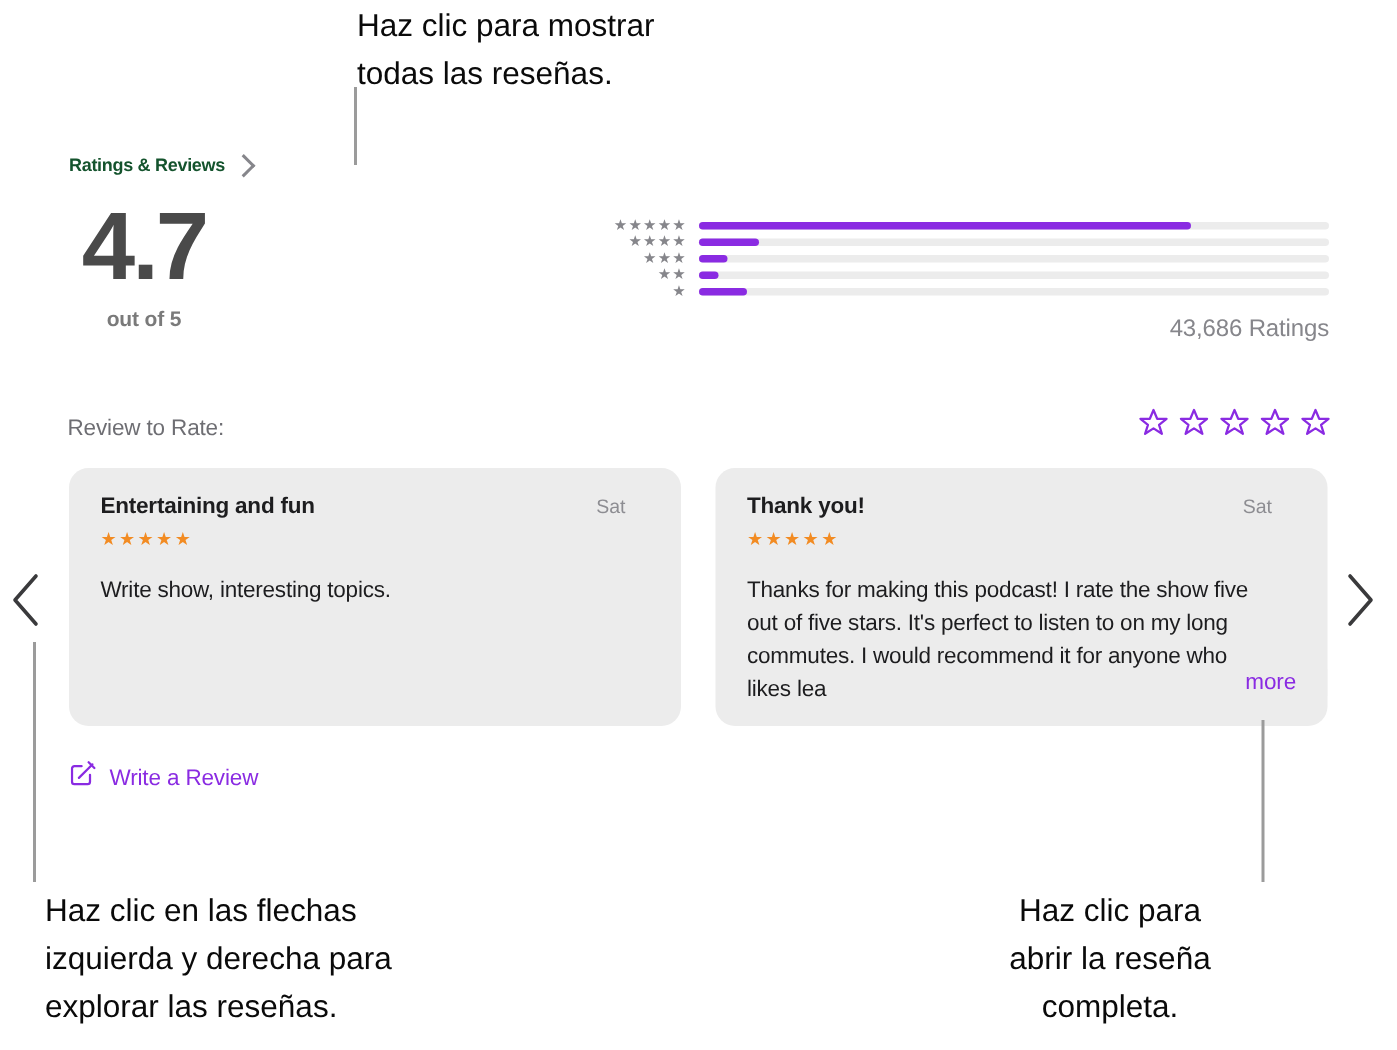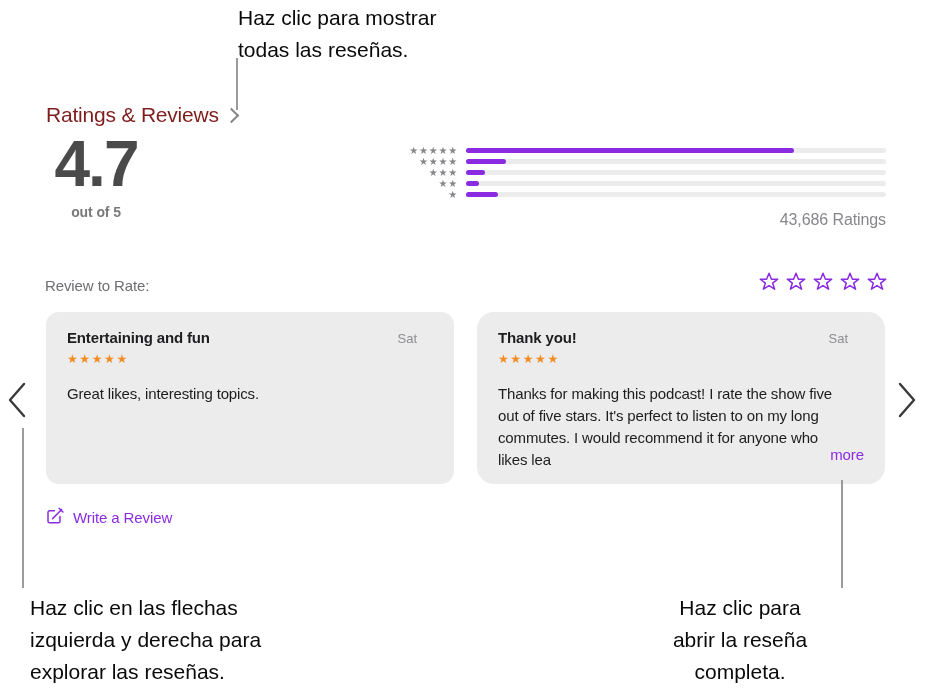--- a/index.html
+++ b/index.html
@@ -46,24 +46,24 @@
   #section-header {
     position: absolute;
     left: 46px;
     top: 103px;
     display: flex;
     align-items: center;
     gap: 7px;
     cursor: pointer;
   }
   #section-title {
-    font-size: 21px;
-    font-weight: normal;
+    font-size: 12px;
+    font-weight: bold;
     letter-spacing: -0.2px;
-    color: #7f1d1d;
+    color: #14532d;
   }
   .chevron-right-head {
     width: 9px;
     height: 9px;
     border-top: 2px solid #86868b;
     border-right: 2px solid #86868b;
     transform: rotate(45deg);
     margin-top: 1px;
   }
 
@@ -165,21 +165,21 @@
     top: 312px;
     width: 408px;
     height: 172px;
     background: #ececec;
     border-radius: 13px;
     box-sizing: border-box;
     padding: 17px 37px 0 21px;
     overflow: hidden;
   }
   #review-card-0 { left: 46px; }
-  #review-card-1 { left: 477px; border-radius: 17px; }
+  #review-card-1 { left: 477px; }
 
   .card-head {
     display: flex;
     justify-content: space-between;
     align-items: baseline;
   }
   .review-title {
     font-size: 15px;
     font-weight: bold;
     color: #1d1d1f;
@@ -314,21 +314,21 @@
         <path d="M10 1.3 L12.45 7.2 L18.7 7.2 L13.7 11.2 L15.6 17.2 L10 13.6 L4.4 17.2 L6.3 11.2 L1.3 7.2 L7.55 7.2 Z" fill="none" stroke="#8a2be2" stroke-width="1.5" stroke-linejoin="round"></path>
       </svg></span>
   </div>
 
 <div class="review-card" id="review-card-0">
   <div class="card-head">
     <span class="review-title">Entertaining and fun</span>
     <span class="review-date">Sat</span>
   </div>
   <div class="review-stars">★★★★★</div>
-  <div class="review-body">Great likes, interesting topics.</div>
+  <div class="review-body">Write show, interesting topics.</div>
 </div>
 
 <div class="review-card" id="review-card-1">
   <div class="card-head">
     <span class="review-title">Thank you!</span>
     <span class="review-date">Sat</span>
   </div>
   <div class="review-stars">★★★★★</div>
   <div class="review-body">Thanks for making this podcast! I rate the show five out of five stars. It's perfect to listen to on my long commutes. I would recommend it for anyone who likes lea</div>
   <div class="more-wrap">

